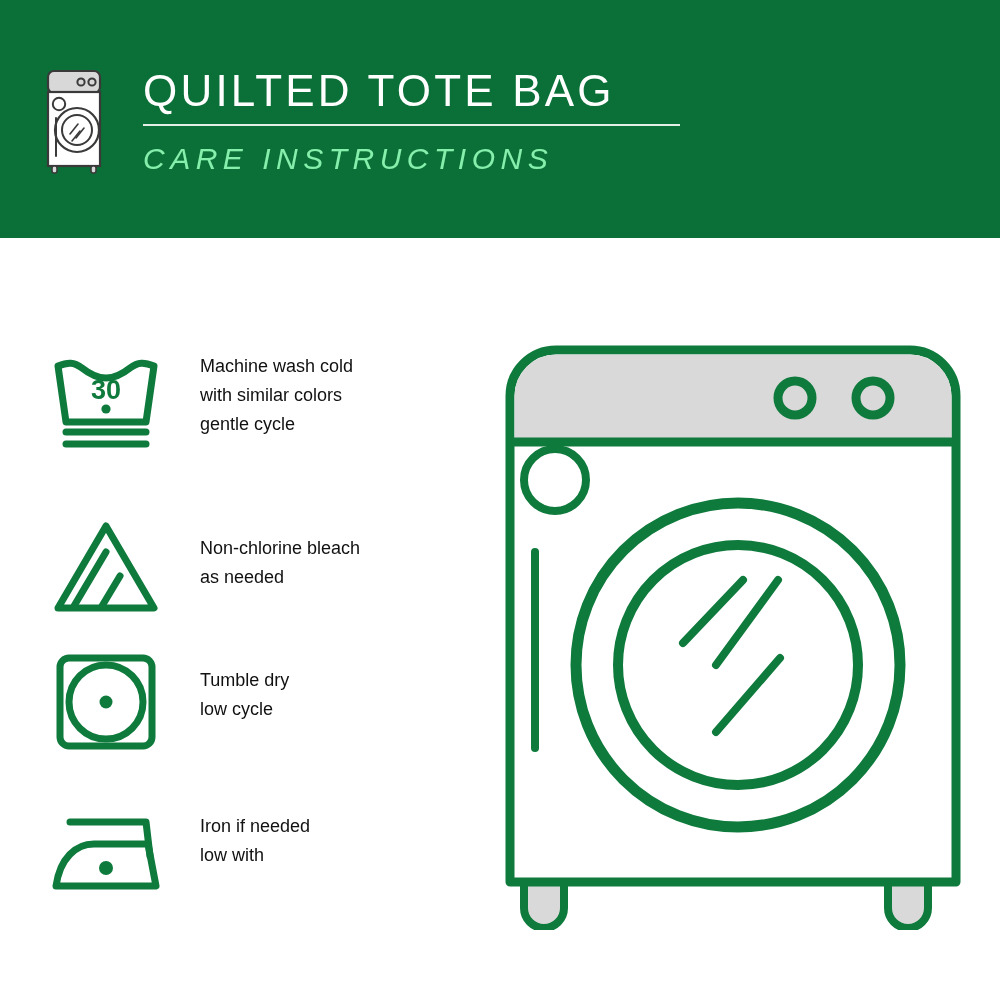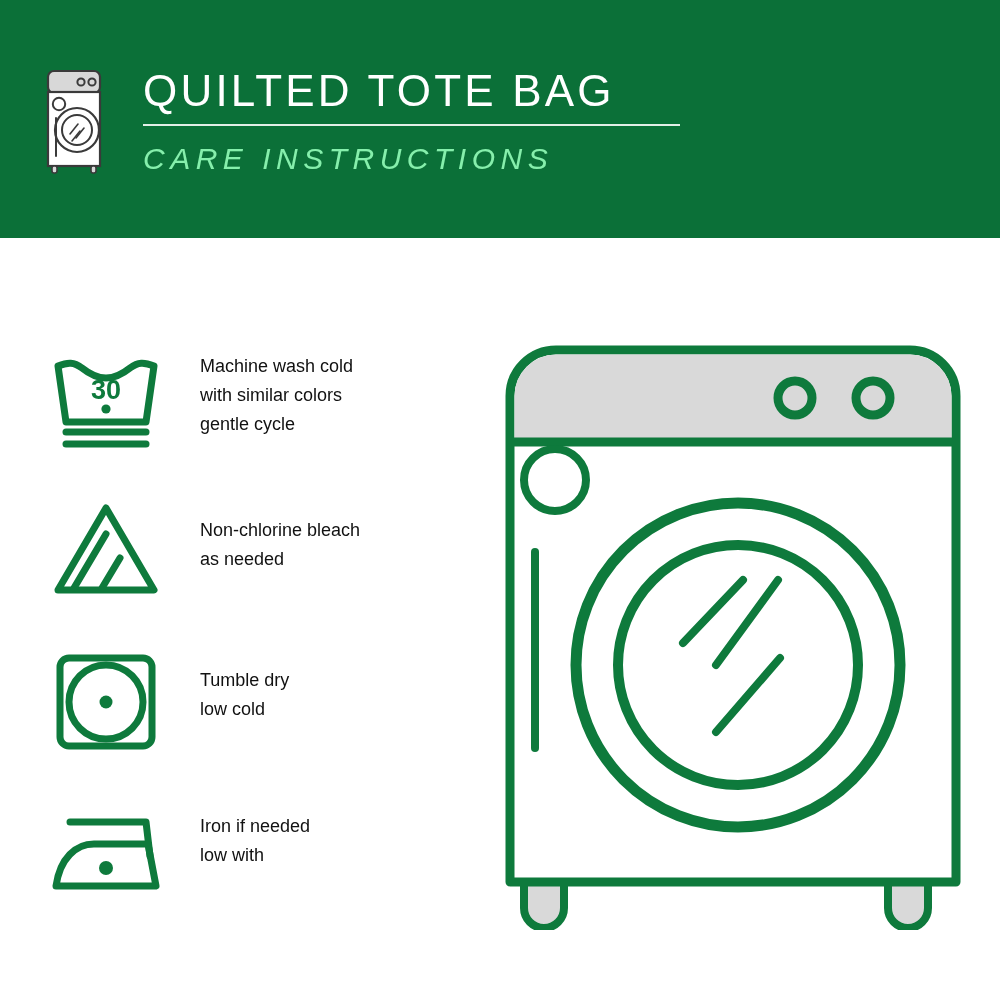--- a/index.html
+++ b/index.html
@@ -145,42 +145,42 @@
         <line x1="16" y1="96" x2="96" y2="96" stroke="#0e7a3c" stroke-width="7" stroke-linecap="round"></line>
         <text x="56" y="51" text-anchor="middle" font-family="'Liberation Sans', sans-serif" font-size="27" font-weight="700" fill="#0e7a3c">30</text>
         <circle cx="56" cy="61" r="4.6" fill="#0e7a3c"></circle>
       </svg>
     </div>
     <div class="care-text" style="top:4px;">Machine wash cold
 with similar colors
 gentle cycle</div>
   </div>
 
-  <div class="care-row" style="top:258px;">
+  <div class="care-row" style="top:276px;">
     <div class="care-symbol">
       <svg viewBox="0 0 112 112" width="112" height="112">
         <path d="M56 12 L 104 94 L 8 94 Z" fill="none" stroke="#0e7a3c" stroke-width="7" stroke-linejoin="round"></path>
         <line x1="56" y1="38" x2="24" y2="92" stroke="#0e7a3c" stroke-width="7" stroke-linecap="round"></line>
         <line x1="70" y1="62" x2="52" y2="92" stroke="#0e7a3c" stroke-width="7" stroke-linecap="round"></line>
       </svg>
     </div>
     <div class="care-text" style="top:20px;">Non-chlorine bleach
 as needed</div>
   </div>
 
   <div class="care-row" style="top:408px;">
     <div class="care-symbol">
       <svg viewBox="0 0 112 112" width="112" height="112">
         <rect x="10" y="12" width="92" height="88" rx="9" fill="none" stroke="#0e7a3c" stroke-width="7"></rect>
         <circle cx="56" cy="56" r="37" fill="none" stroke="#0e7a3c" stroke-width="7"></circle>
         <circle cx="56" cy="56" r="6.5" fill="#0e7a3c"></circle>
       </svg>
     </div>
     <div class="care-text" style="top:20px;">Tumble dry
-low cold</div>
+low cycle</div>
   </div>
 
   <div class="care-row" style="top:556px;">
     <div class="care-symbol">
       <svg viewBox="0 0 112 112" width="112" height="112">
         <path d="M20 28 L 96 28 L 100 62" fill="none" stroke="#0e7a3c" stroke-width="7" stroke-linecap="round" stroke-linejoin="round"></path>
         <path d="M6 92 C 10 64, 26 50, 44 50 L 98 50 L 106 92 Z" fill="none" stroke="#0e7a3c" stroke-width="7" stroke-linejoin="round" stroke-linecap="round"></path>
         <circle cx="56" cy="74" r="7" fill="#0e7a3c"></circle>
       </svg>
     </div>

